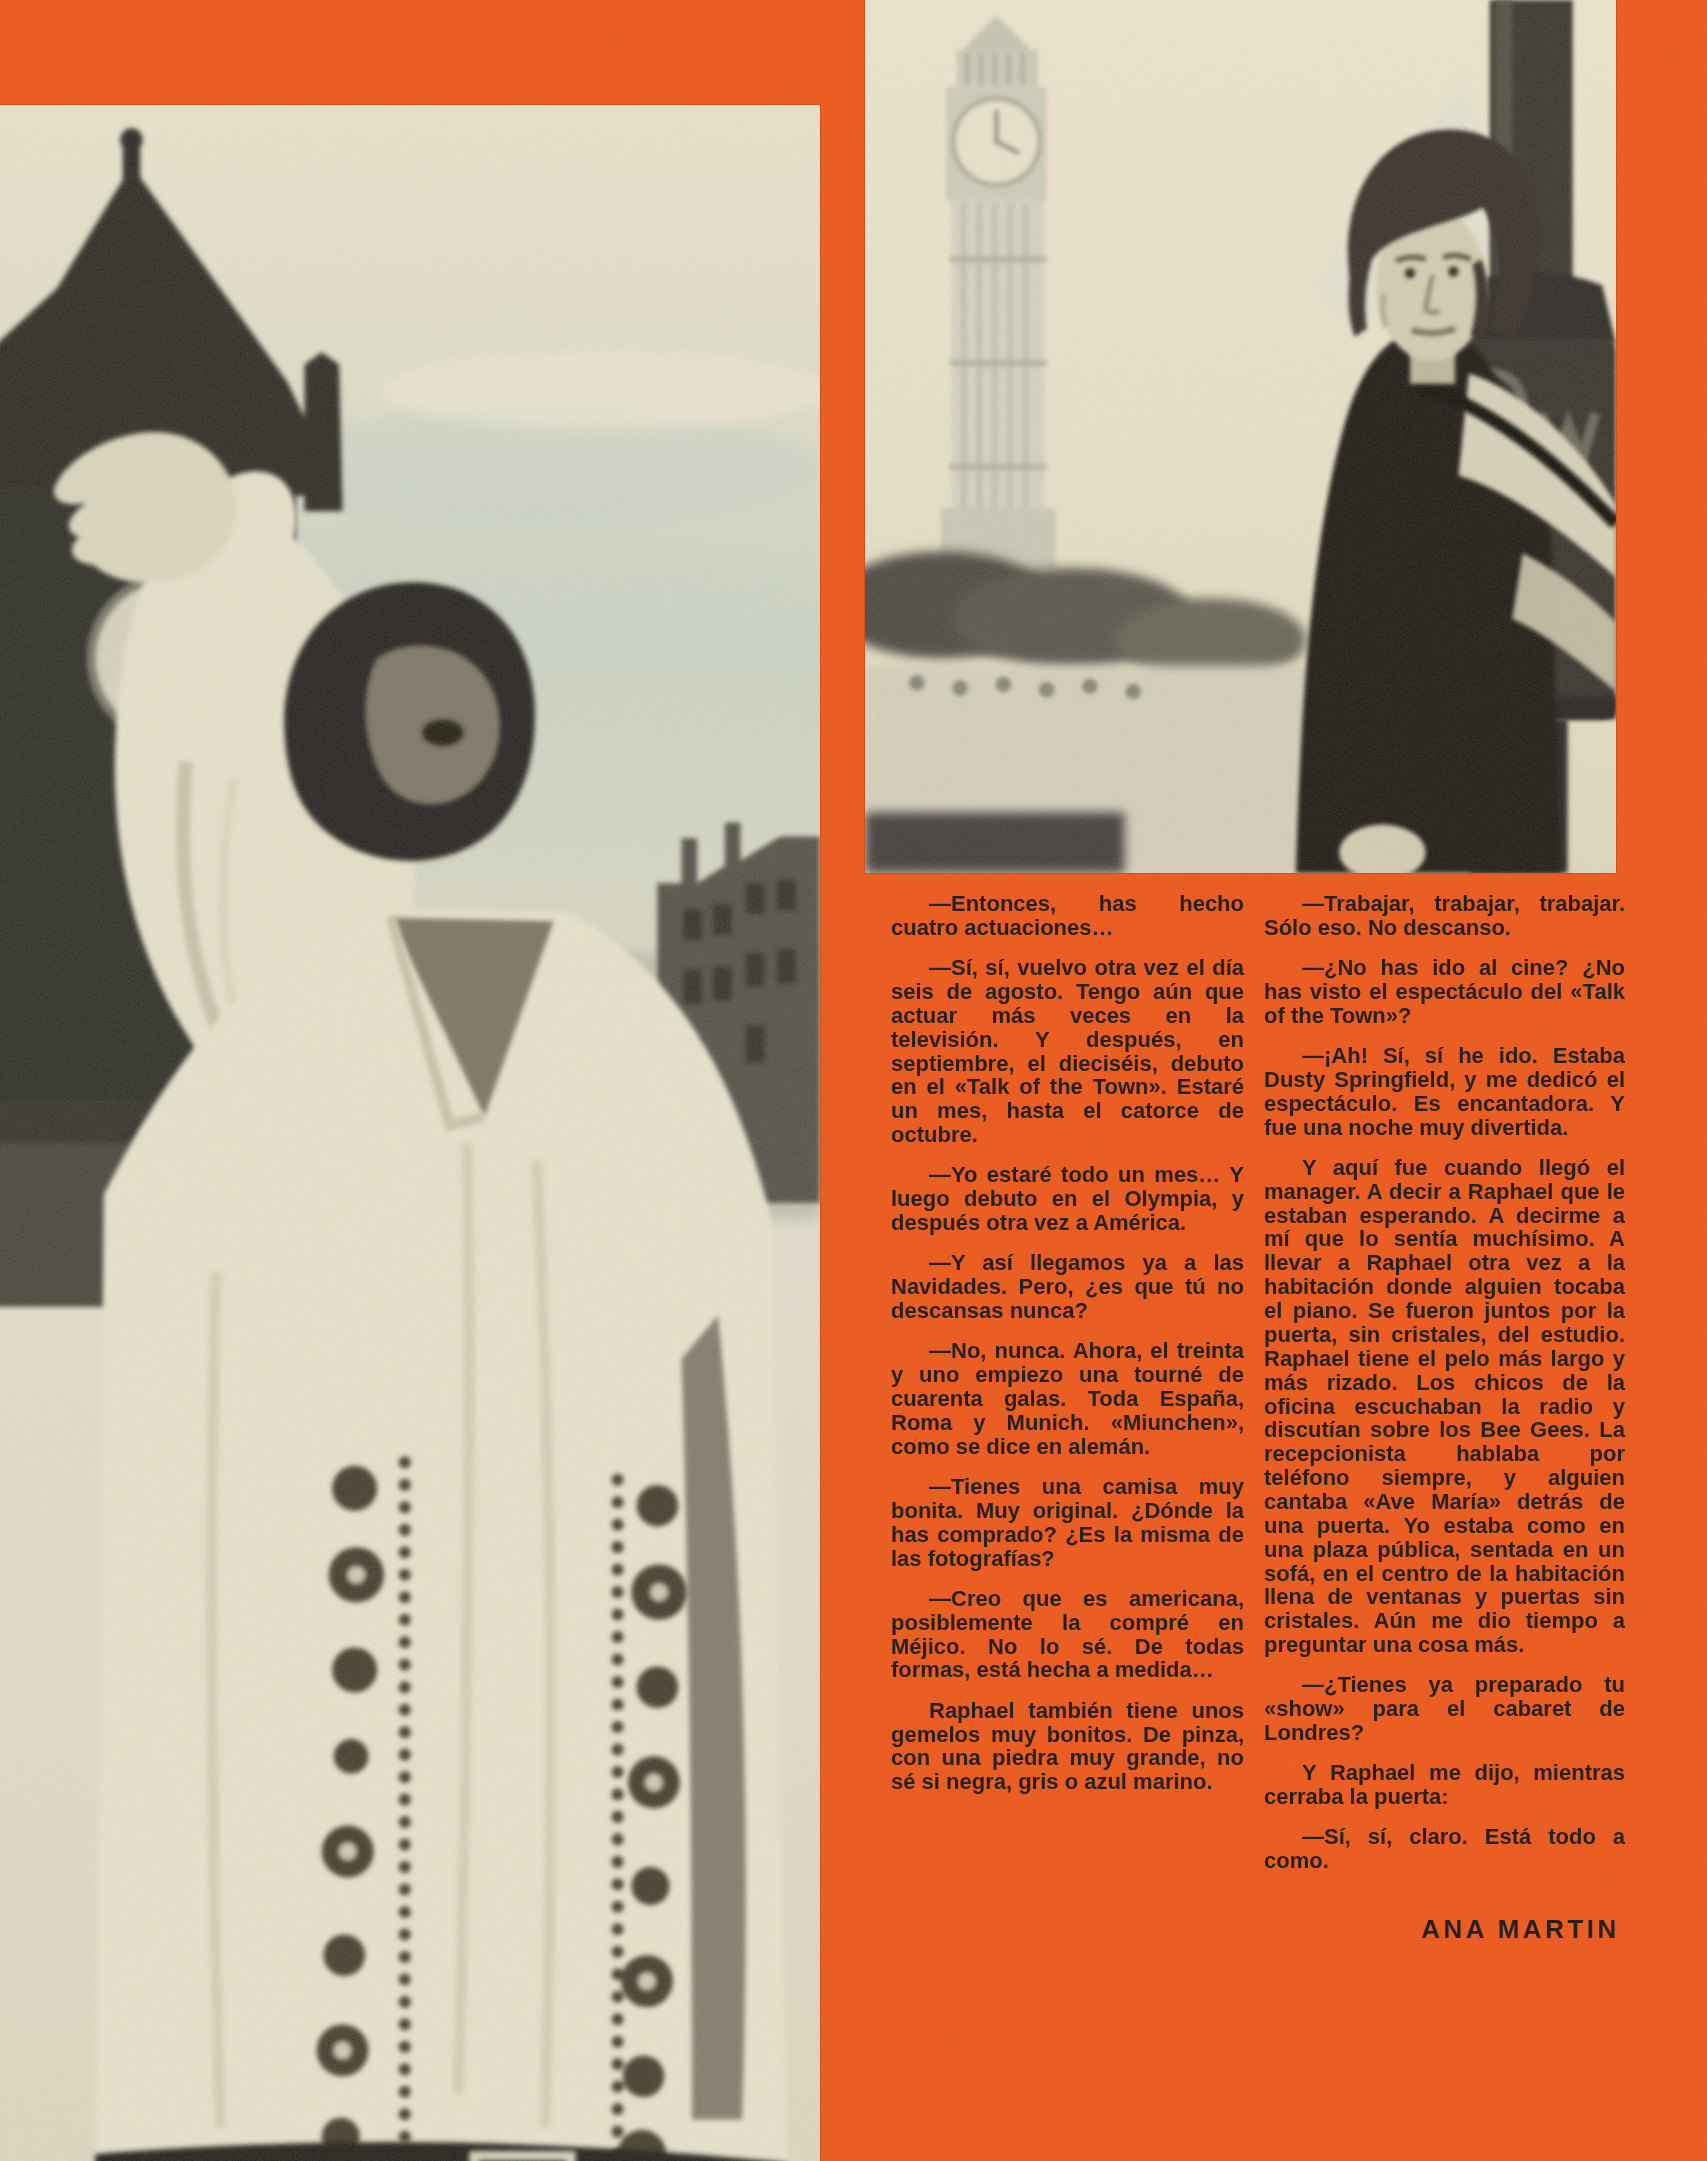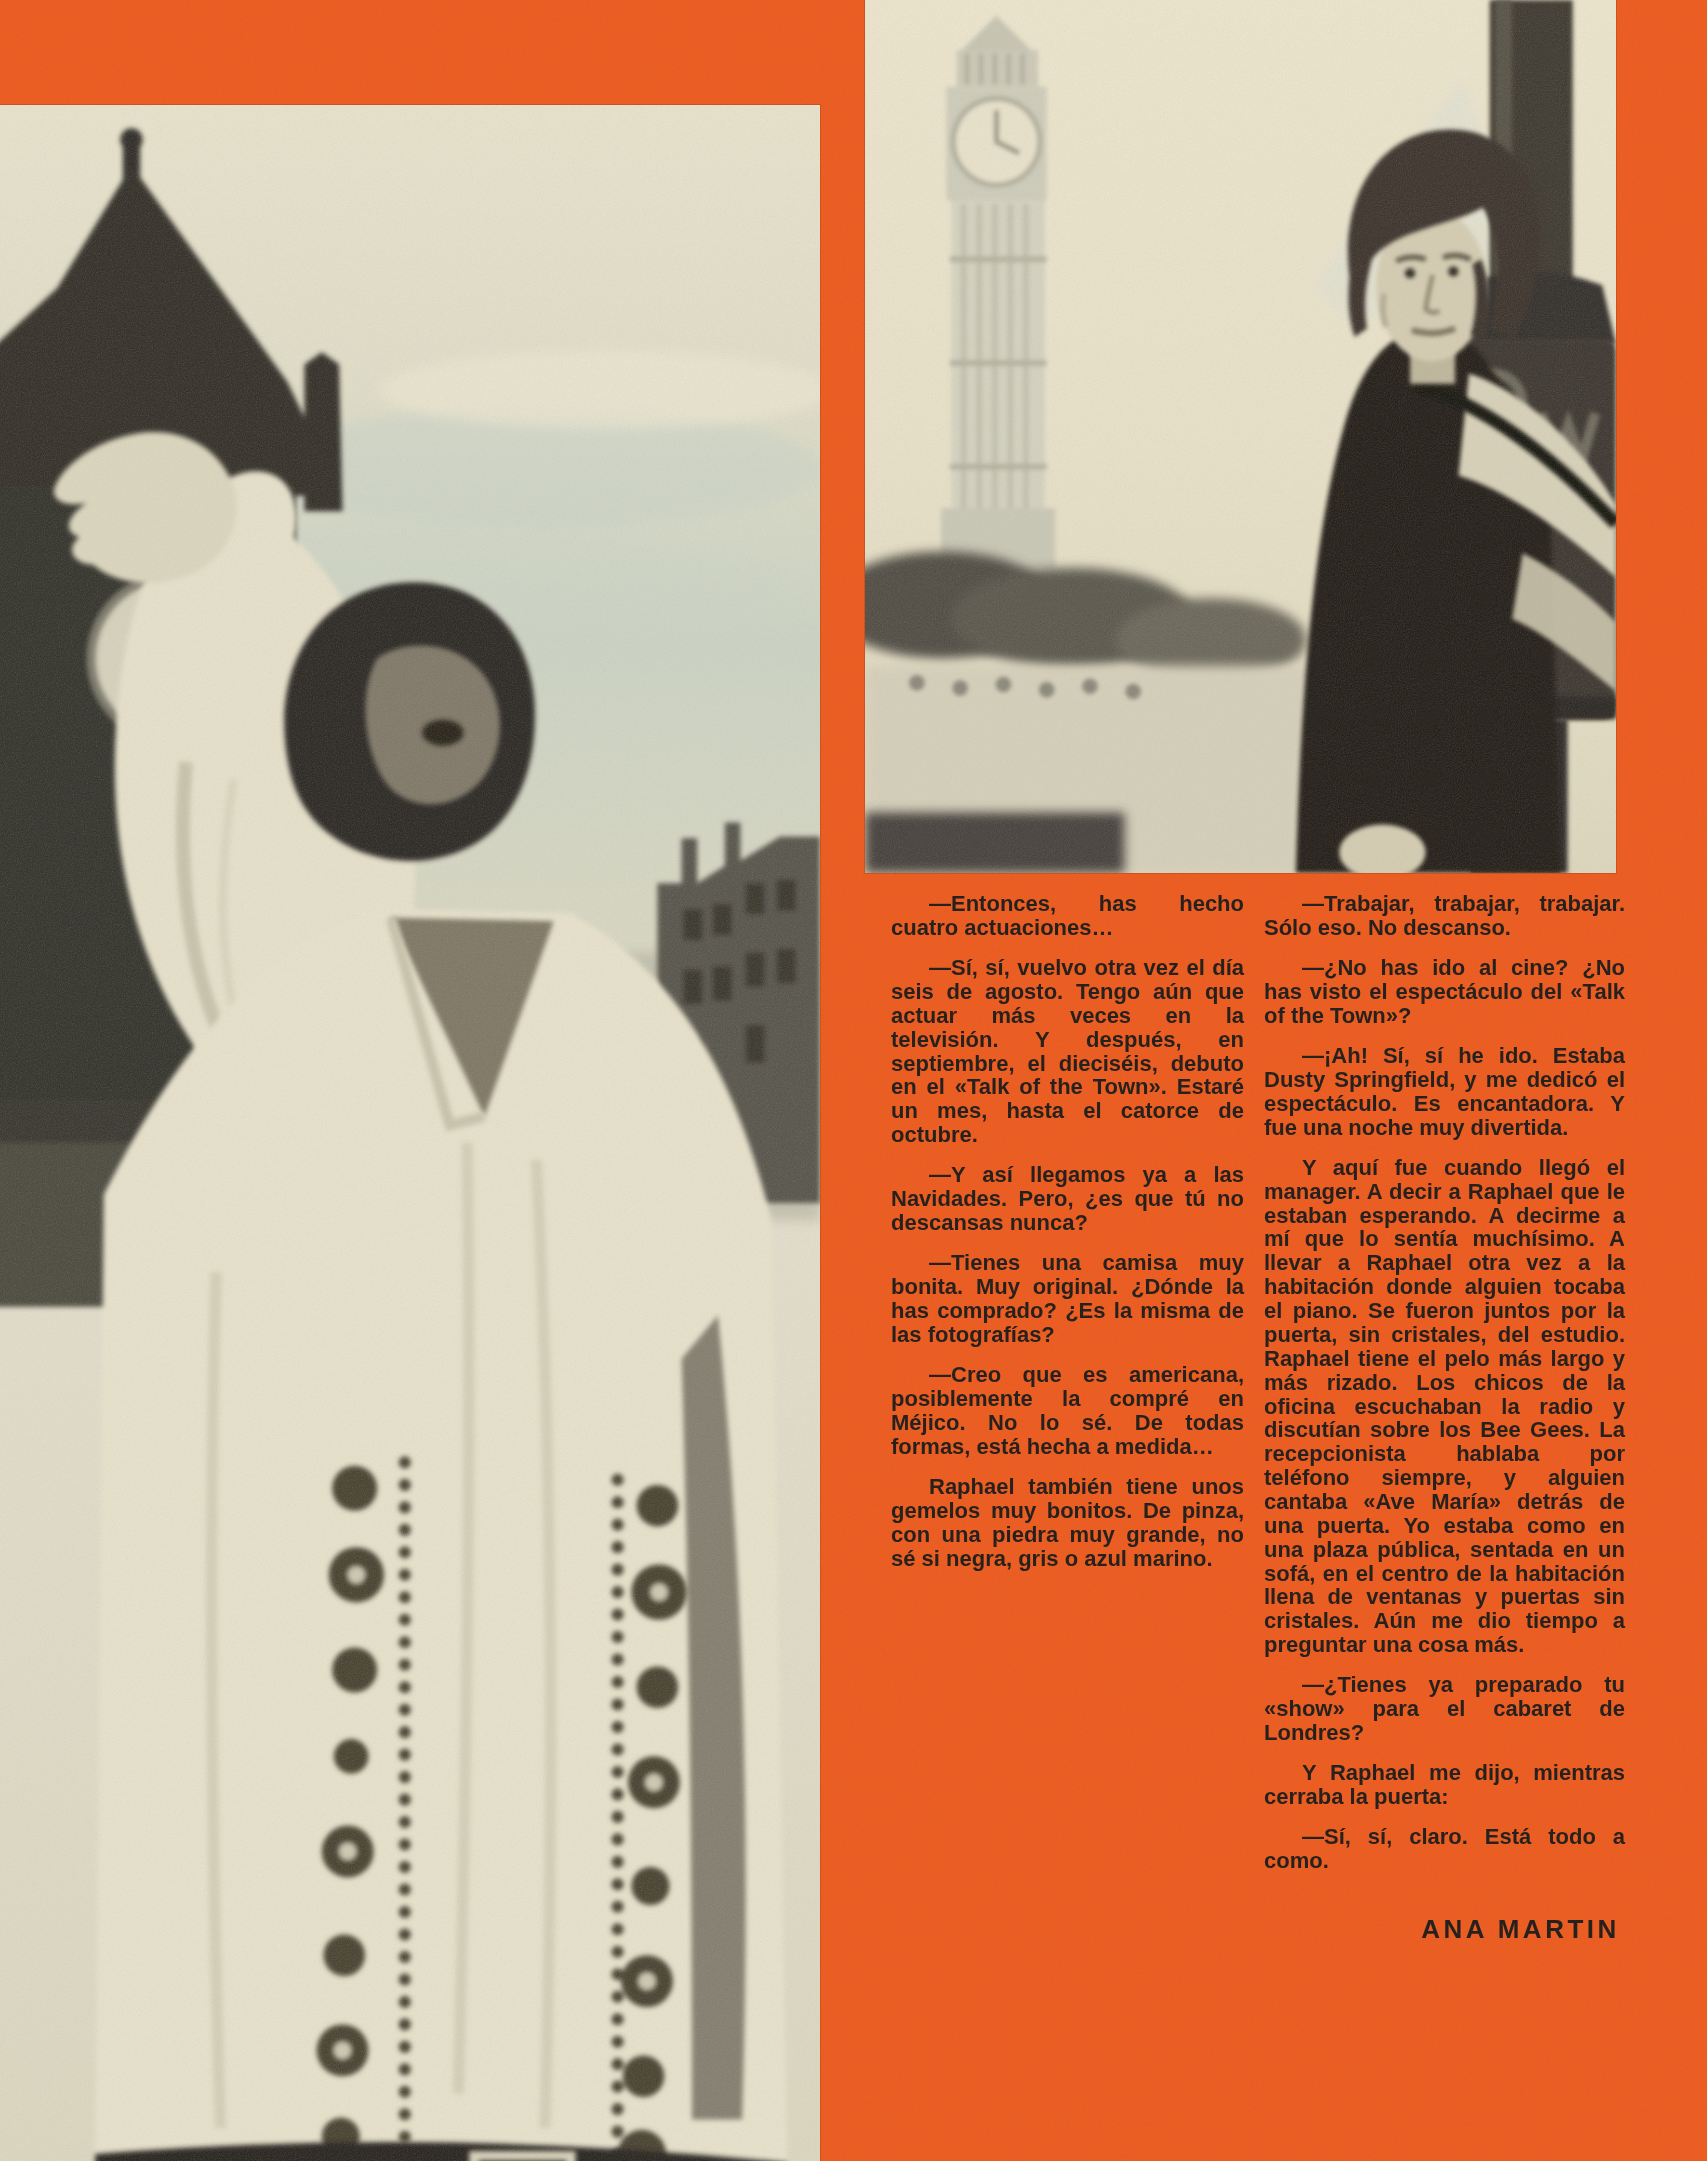--- a/index.html
+++ b/index.html
@@ -303,21 +303,23 @@
         <ellipse cx="598" cy="986" rx="50" ry="32" fill="#d4ccb1" filter="url(#blurD)"></ellipse>
       </g>
 
       <rect x="0" y="0" width="868" height="1010" filter="url(#grainR)" opacity="0.5"></rect>
     </svg>
   </div>
 
   <div class="column col-left">
     <p>—Entonces, has hecho cuatro actuaciones…</p>
     <p>—Sí, sí, vuelvo otra vez el día seis de agosto. Tengo aún que actuar más veces en la televisión. Y después, en septiembre, el dieciséis, debuto en el «Talk of the Town». Estaré un mes, hasta el catorce de octubre.</p>
+    <p>—Yo estaré todo un mes… Y luego debuto en el Olympia, y después otra vez a América.</p>
     <p>—Y así llegamos ya a las Navidades. Pero, ¿es que tú no descansas nunca?</p>
+    <p>—No, nunca. Ahora, el treinta y uno empiezo una tourné de cuarenta galas. Toda España, Roma y Munich. «Miunchen», como se dice en alemán.</p>
     <p>—Tienes una camisa muy bonita. Muy original. ¿Dónde la has comprado? ¿Es la misma de las fotografías?</p>
     <p>—Creo que es americana, posiblemente la compré en Méjico. No lo sé. De todas formas, está hecha a medida…</p>
     <p>Raphael también tiene unos gemelos muy bonitos. De pinza, con una piedra muy grande, no sé si negra, gris o azul marino.</p>
   </div>
 
   <div class="column col-right">
     <p>—Trabajar, trabajar, trabajar. Sólo eso. No descanso.</p>
     <p>—¿No has ido al cine? ¿No has visto el espectáculo del «Talk of the Town»?</p>
     <p>—¡Ah! Sí, sí he ido. Estaba Dusty Springfield, y me dedicó el espectáculo. Es encantadora. Y fue una noche muy divertida.</p>
     <p>Y aquí fue cuando llegó el manager. A decir a Raphael que le estaban esperando. A decirme a mí que lo sentía muchísimo. A llevar a Raphael otra vez a la habitación donde alguien tocaba el piano. Se fueron juntos por la puerta, sin cristales, del estudio. Raphael tiene el pelo más largo y más rizado. Los chicos de la oficina escuchaban la radio y discutían sobre los Bee Gees. La recepcionista hablaba por teléfono siempre, y alguien cantaba «Ave María» detrás de una puerta. Yo estaba como en una plaza pública, sentada en un sofá, en el centro de la habitación llena de ventanas y puertas sin cristales. Aún me dio tiempo a preguntar una cosa más.</p>

